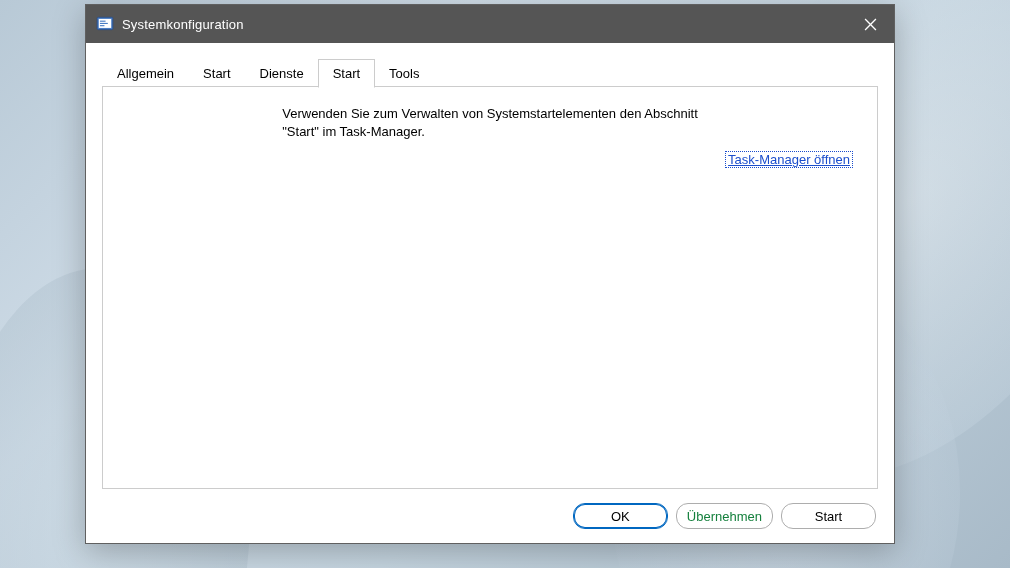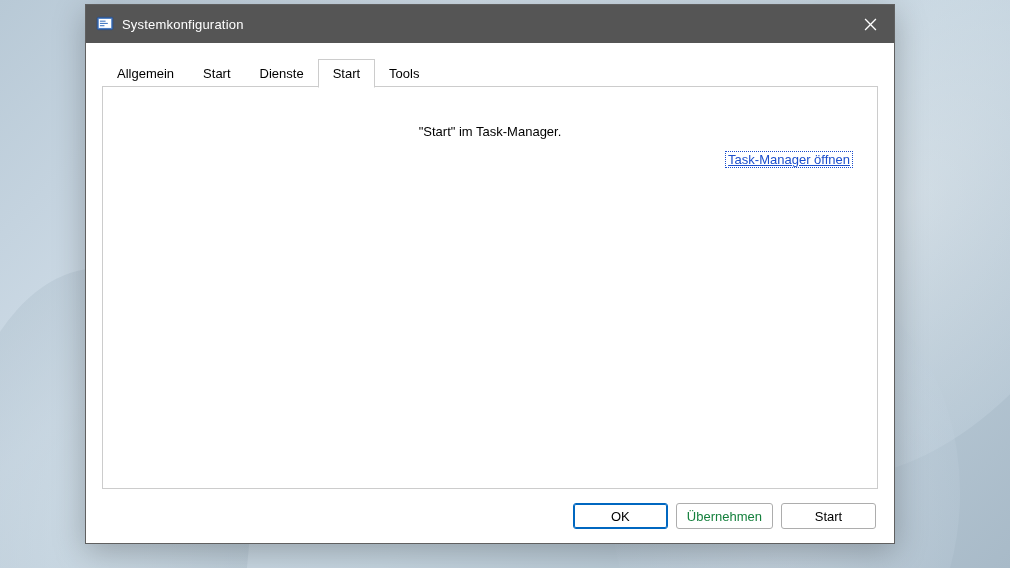--- a/index.html
+++ b/index.html
@@ -138,21 +138,21 @@
       display: flex;
       justify-content: flex-end;
       gap: 8px;
       padding: 14px 18px 14px 18px;
     }
     .btn {
       min-width: 95px;
       height: 26px;
       background: #ffffff;
       border: 1px solid #adadad;
-      border-radius: 3px;
+      border-radius: 12px;
       font-size: 13px;
       color: #000;
       cursor: pointer;
       padding: 0 10px;
       font-family: inherit;
     }
     .btn.default {
       border: 1px solid #0067c0;
       box-shadow: inset 0 0 0 1px #0067c0;
     }
@@ -192,21 +192,21 @@
     <div class="tab">Allgemein</div>
     <div class="tab">Start</div>
     <div class="tab">Dienste</div>
     <div class="tab active">Start</div>
     <div class="tab">Tools</div>
   </div>
 
   <div class="tab-content-border">
     <div class="tab-content">
       <div class="content-text">
-        <br>
+        <span>Verwenden Sie zum Verwalten von Systemstartelementen den Abschnitt</span><br>
         <span>"Start" im Task-Manager.</span>
       </div>
       <div class="content-link-wrap">
         <a class="content-link">Task-Manager öffnen</a>
       </div>
     </div>
   </div>
 
   <div class="button-bar">
     <button class="btn default">OK</button>

